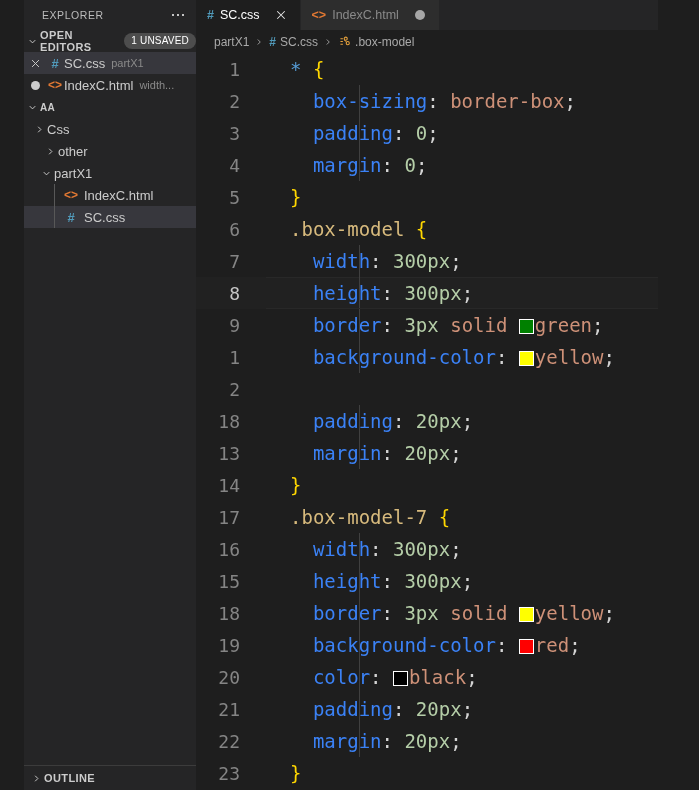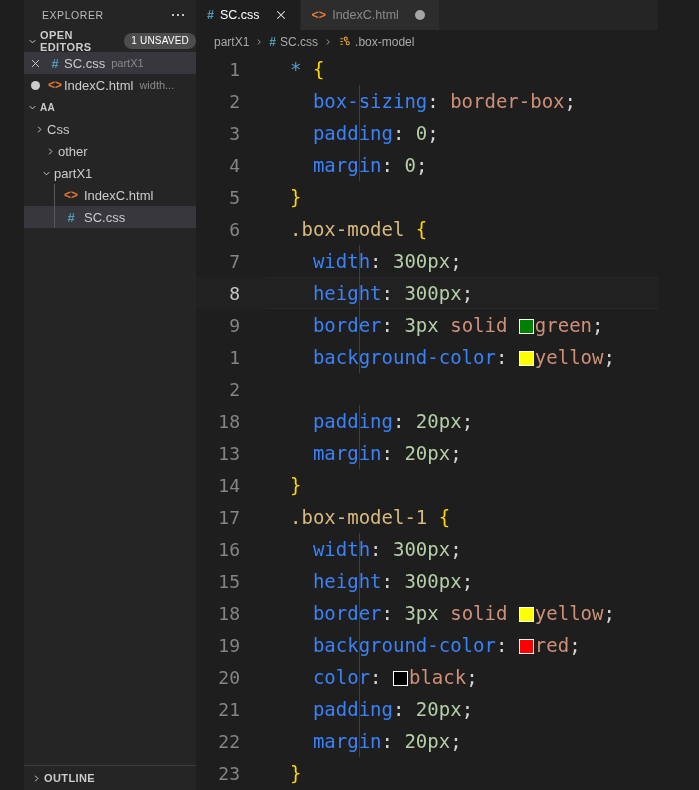--- a/index.html
+++ b/index.html
@@ -472,21 +472,21 @@
         <div class="line"><div class="lineno">5</div><div class="ltext"><span class="t-brace">}</span></div></div>
         <div class="line"><div class="lineno">6</div><div class="ltext"><span class="t-sel">.box-model</span><span class="t-punct"> </span><span class="t-brace">{</span></div></div>
         <div class="line"><div class="lineno">7</div><div class="ltext"><span class="guide"></span><span class="t-punct">  </span><span class="t-prop">width</span><span class="t-punct">: </span><span class="t-num">300px</span><span class="t-punct">;</span></div></div>
         <div class="line current"><div class="lineno">8</div><div class="ltext"><span class="guide"></span><span class="t-punct">  </span><span class="t-prop">height</span><span class="t-punct">: </span><span class="t-num">300px</span><span class="t-punct">;</span></div></div>
         <div class="line"><div class="lineno">9</div><div class="ltext"><span class="guide"></span><span class="t-punct">  </span><span class="t-prop">border</span><span class="t-punct">: </span><span class="t-num">3px</span><span class="t-punct"> </span><span class="t-val">solid</span><span class="t-punct"> </span><span class="sw" style="background: rgb(0, 128, 0);"></span><span class="t-val">green</span><span class="t-punct">;</span></div></div>
         <div class="line"><div class="lineno">1</div><div class="ltext"><span class="guide"></span><span class="t-punct">  </span><span class="t-prop">background-color</span><span class="t-punct">: </span><span class="sw" style="background: rgb(255, 255, 0);"></span><span class="t-val">yellow</span><span class="t-punct">;</span></div></div>
         <div class="line"><div class="lineno">2</div></div>
         <div class="line"><div class="lineno">18</div><div class="ltext"><span class="guide"></span><span class="t-punct">  </span><span class="t-prop">padding</span><span class="t-punct">: </span><span class="t-num">20px</span><span class="t-punct">;</span></div></div>
         <div class="line"><div class="lineno">13</div><div class="ltext"><span class="guide"></span><span class="t-punct">  </span><span class="t-prop">margin</span><span class="t-punct">: </span><span class="t-num">20px</span><span class="t-punct">;</span></div></div>
         <div class="line"><div class="lineno">14</div><div class="ltext"><span class="t-brace">}</span></div></div>
-        <div class="line"><div class="lineno">17</div><div class="ltext"><span class="t-sel">.box-model-1</span><span class="t-punct"> </span><span class="t-brace">{</span></div></div>
+        <div class="line"><div class="lineno">17</div><div class="ltext"><span class="t-sel">.box-model-7</span><span class="t-punct"> </span><span class="t-brace">{</span></div></div>
         <div class="line"><div class="lineno">16</div><div class="ltext"><span class="guide"></span><span class="t-punct">  </span><span class="t-prop">width</span><span class="t-punct">: </span><span class="t-num">300px</span><span class="t-punct">;</span></div></div>
         <div class="line"><div class="lineno">15</div><div class="ltext"><span class="guide"></span><span class="t-punct">  </span><span class="t-prop">height</span><span class="t-punct">: </span><span class="t-num">300px</span><span class="t-punct">;</span></div></div>
         <div class="line"><div class="lineno">18</div><div class="ltext"><span class="guide"></span><span class="t-punct">  </span><span class="t-prop">border</span><span class="t-punct">: </span><span class="t-num">3px</span><span class="t-punct"> </span><span class="t-val">solid</span><span class="t-punct"> </span><span class="sw" style="background: rgb(255, 255, 0);"></span><span class="t-val">yellow</span><span class="t-punct">;</span></div></div>
         <div class="line"><div class="lineno">19</div><div class="ltext"><span class="guide"></span><span class="t-punct">  </span><span class="t-prop">background-color</span><span class="t-punct">: </span><span class="sw" style="background: rgb(255, 0, 0);"></span><span class="t-val">red</span><span class="t-punct">;</span></div></div>
         <div class="line"><div class="lineno">20</div><div class="ltext"><span class="guide"></span><span class="t-punct">  </span><span class="t-prop">color</span><span class="t-punct">: </span><span class="sw" style="background: rgb(0, 0, 0);"></span><span class="t-val">black</span><span class="t-punct">;</span></div></div>
         <div class="line"><div class="lineno">21</div><div class="ltext"><span class="guide"></span><span class="t-punct">  </span><span class="t-prop">padding</span><span class="t-punct">: </span><span class="t-num">20px</span><span class="t-punct">;</span></div></div>
         <div class="line"><div class="lineno">22</div><div class="ltext"><span class="guide"></span><span class="t-punct">  </span><span class="t-prop">margin</span><span class="t-punct">: </span><span class="t-num">20px</span><span class="t-punct">;</span></div></div>
         <div class="line"><div class="lineno">23</div><div class="ltext"><span class="t-brace">}</span></div></div>
       </div>
   </div>

